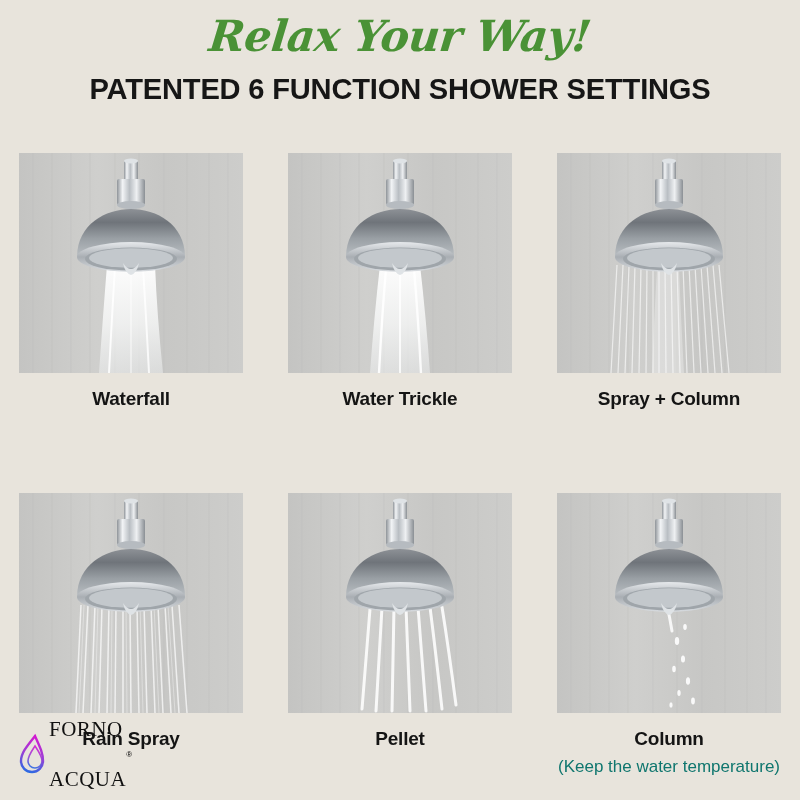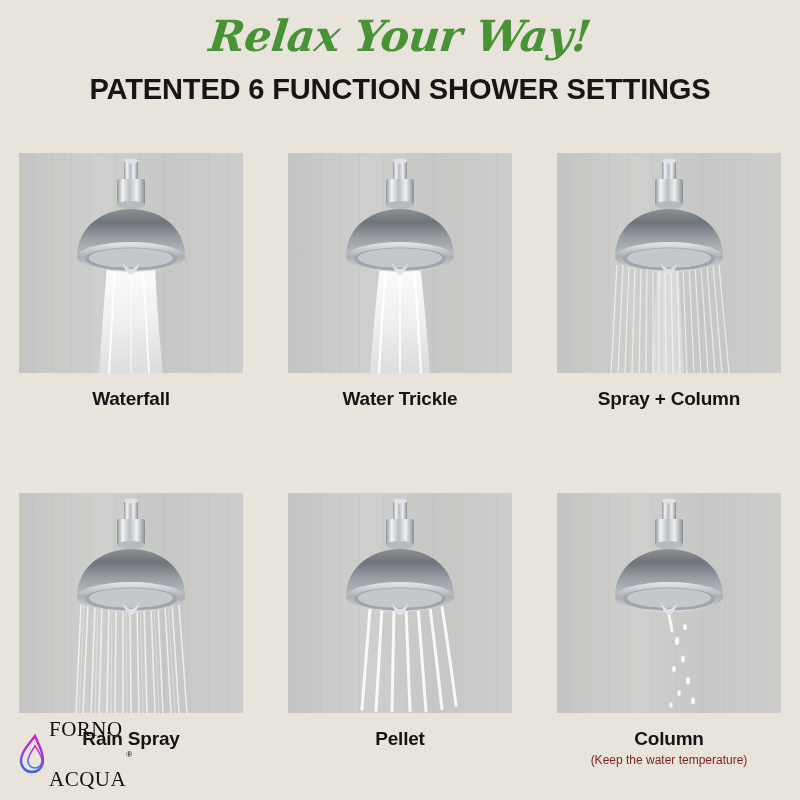--- a/index.html
+++ b/index.html
@@ -43,22 +43,22 @@
     background:#c9c9c7;
     position:relative;overflow:hidden;
   }
   .tile .bgtex{position:absolute;inset:0;}
   .caption{
     margin-top:14px;text-align:center;
     font-size:19px;font-weight:700;color:#141414;
     line-height:23px;letter-spacing:-0.2px;
   }
   .subcaption{
-    margin-top:0;text-align:center;
-    font-size:12px;font-weight:400;color:#7f1d1d;
+    margin-top:6px;text-align:center;
+    font-size:17px;font-weight:400;color:#0f766e;
     line-height:21px;
   }
 
   
   .logo{position:absolute;left:18px;top:720px;display:flex;align-items:center;}
   .logo-mark{width:28px;height:44px;display:block;}
   .logo-word{
     margin-left:3px;
     font-family:"Liberation Serif", serif;
     color:#111;line-height:0.86;

